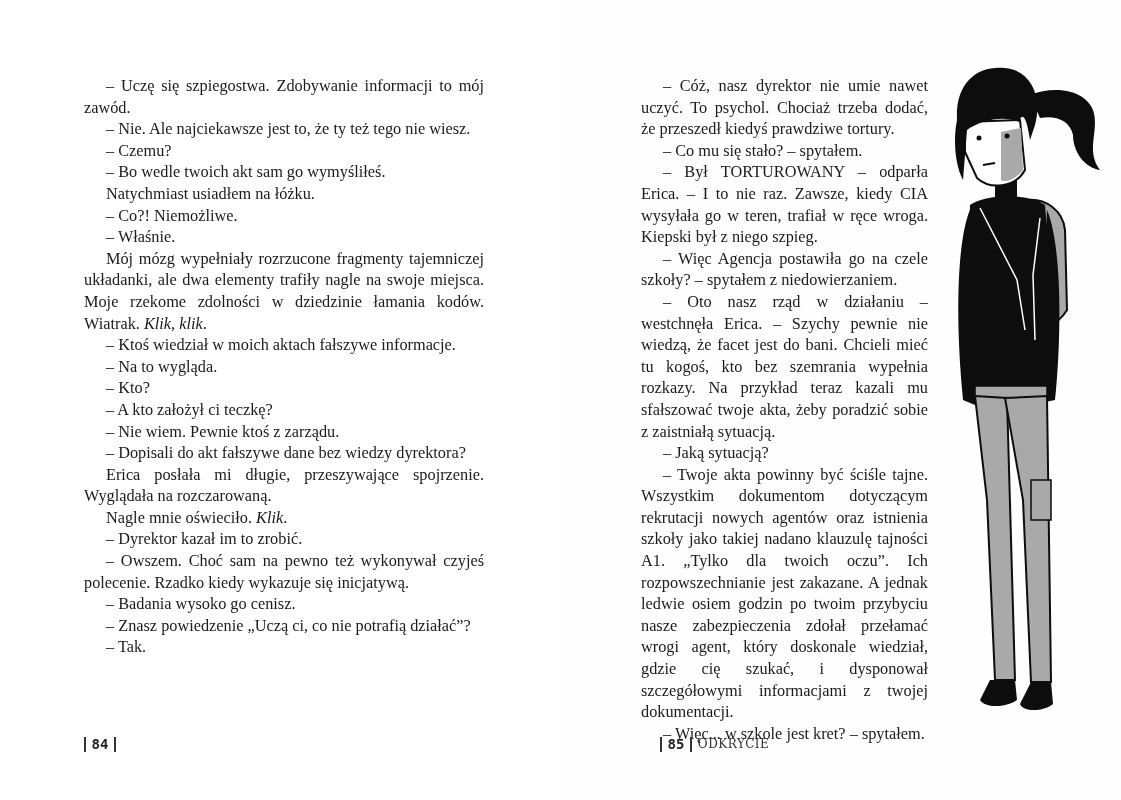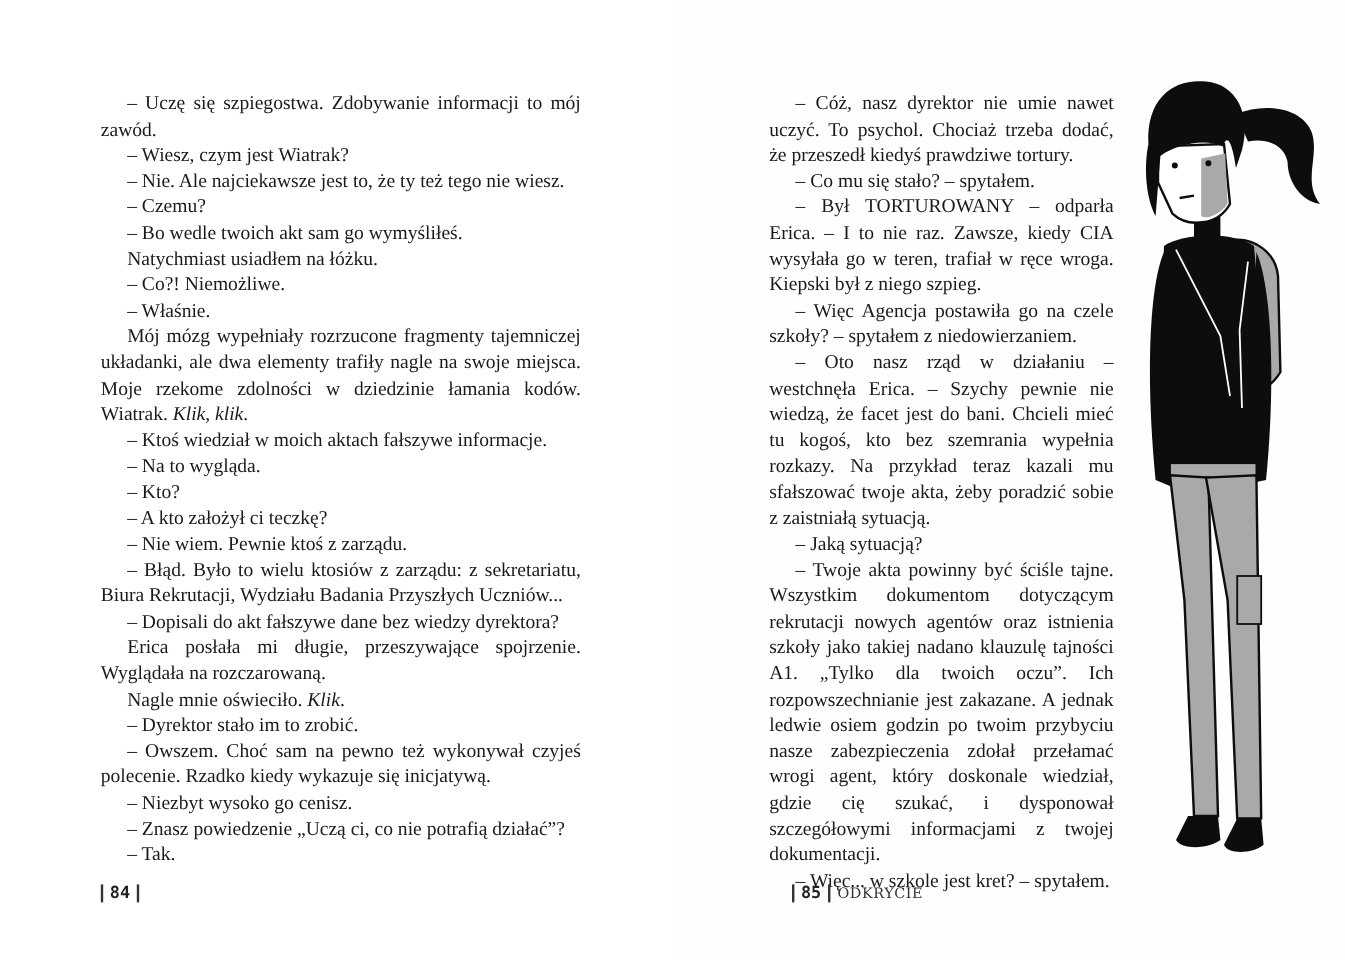--- a/index.html
+++ b/index.html
@@ -48,40 +48,38 @@
   }
 </style>
 </head>
 <body>
 
 <div class="spread">
 
   <div class="page-left">
     <div class="text-block left-text" id="left-text">
         <p class="p">– Uczę się szpiegostwa. Zdobywanie informacji to mój zawód.</p>
-        <p class="p">– Wiesz, czym jest Wiatrak?</p>
         <p class="p">– Nie. Ale najciekawsze jest to, że ty też tego nie wiesz.</p>
         <p class="p">– Czemu?</p>
         <p class="p">– Bo wedle twoich akt sam go wymyśliłeś.</p>
         <p class="p">Natychmiast usiadłem na łóżku.</p>
         <p class="p">– Co?! Niemożliwe.</p>
         <p class="p">– Właśnie.</p>
         <p class="p"><span>Mój mózg wypełniały rozrzucone fragmenty tajemniczej układanki, ale dwa elementy trafiły nagle na swoje miejsca. Moje rzekome zdolności w dziedzinie łamania kodów. Wiatrak. </span><em>Klik, klik</em><span>.</span></p>
         <p class="p">– Ktoś wiedział w moich aktach fałszywe informacje.</p>
         <p class="p">– Na to wygląda.</p>
         <p class="p">– Kto?</p>
         <p class="p">– A kto założył ci teczkę?</p>
         <p class="p">– Nie wiem. Pewnie ktoś z zarządu.</p>
-        <p class="p">– Błąd. Było to wielu ktosiów z zarządu: z sekretariatu, Biura Rekrutacji, Wydziału Badania Przyszłych Uczniów...</p>
         <p class="p">– Dopisali do akt fałszywe dane bez wiedzy dyrektora?</p>
         <p class="p">Erica posłała mi długie, przeszywające spojrzenie. Wyglądała na rozczarowaną.</p>
         <p class="p"><span>Nagle mnie oświeciło. </span><em>Klik</em><span>.</span></p>
-        <p class="p">– Dyrektor stało im to zrobić.</p>
+        <p class="p">– Dyrektor kazał im to zrobić.</p>
         <p class="p">– Owszem. Choć sam na pewno też wykonywał czyjeś polecenie. Rzadko kiedy wykazuje się inicjatywą.</p>
-        <p class="p">– Niezbyt wysoko go cenisz.</p>
+        <p class="p">– Badania wysoko go cenisz.</p>
         <p class="p">– Znasz powiedzenie „Uczą ci, co nie potrafią działać”?</p>
         <p class="p">– Tak.</p>
       </div>
     <div class="folio folio-left">
       <span class="bar"></span>
       <span class="num">84</span>
       <span class="bar"></span>
     </div>
   </div>
 

